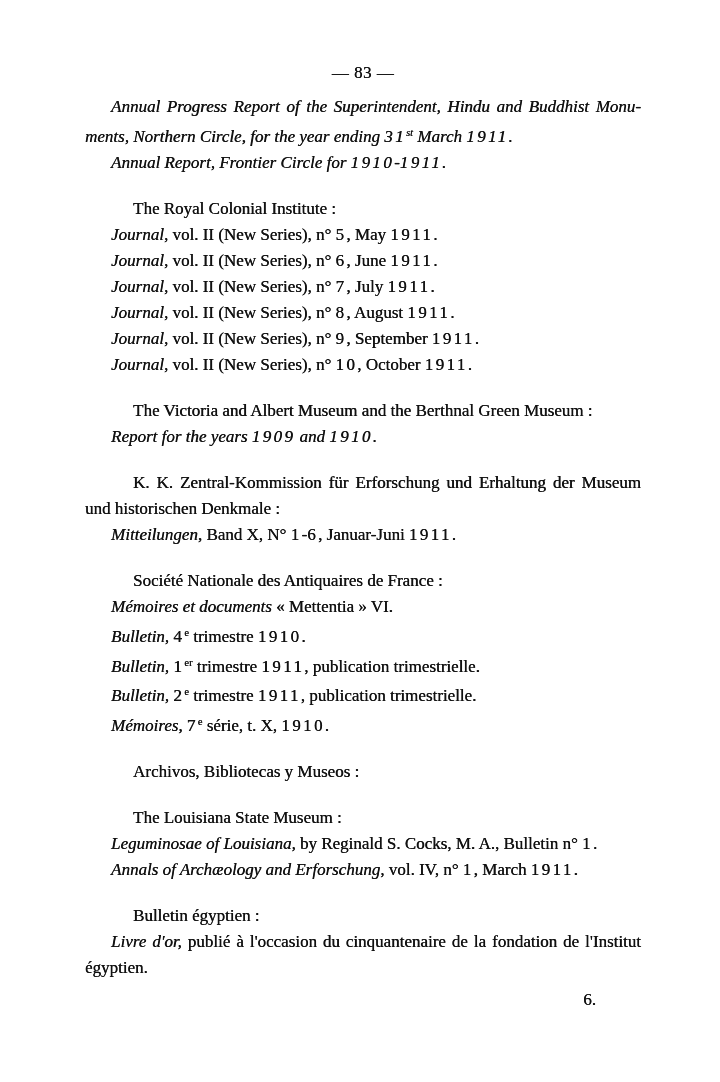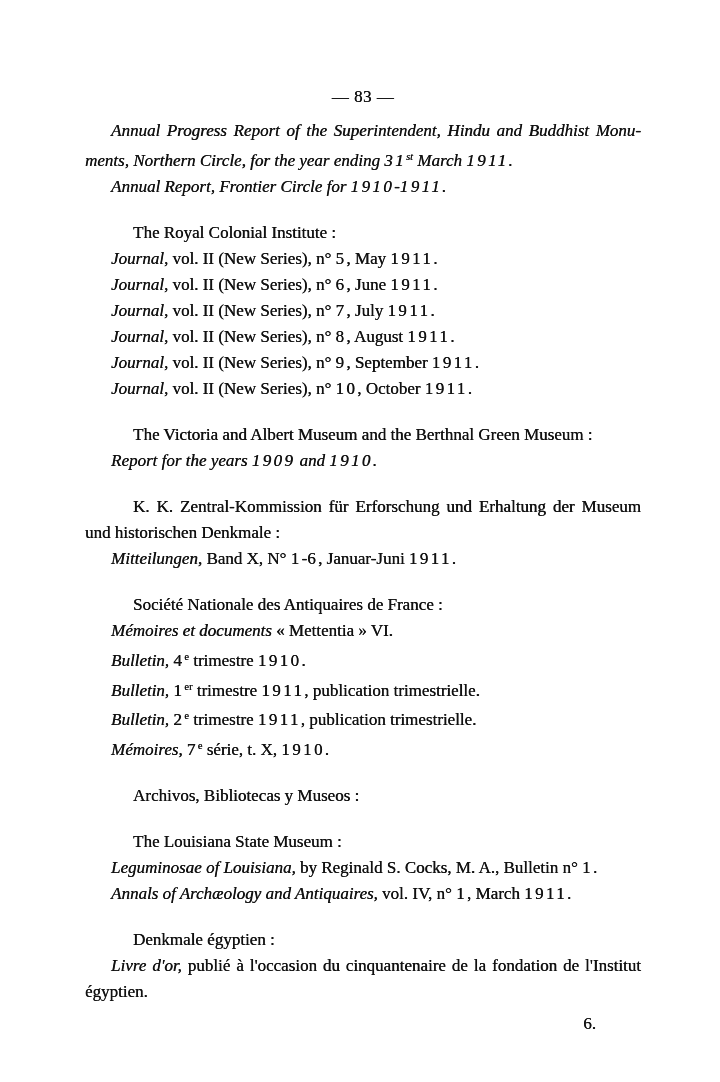--- a/index.html
+++ b/index.html
@@ -6,21 +6,21 @@
   html,body { margin:0; padding:0; background:var(--paper); }
   .page {
     position:relative;
     width:720px; height:1082px;
     box-sizing:border-box;
     background:var(--paper);
     color:var(--ink);
     font-family:"Liberation Serif","DejaVu Serif",serif;
     font-size:17px;
     line-height:26px;
-    padding:84px 79px 0 85px;
+    padding:60px 79px 0 85px;
     overflow:hidden;
     text-shadow:0.3px 0 0 currentColor; 
   }
   .page-number {
     text-align:center;
     margin-bottom:8px;
     letter-spacing:0.5px;
   }
   .content p { margin:0; text-align:justify; }
   p.entry { text-indent:26px; }
@@ -60,19 +60,19 @@
       <p class="entry"><i>Mitteilungen,</i><span> Band X, N° <span class="digits">1</span>-<span class="digits">6</span>, Januar-Juni <span class="digits">1911</span>.</span></p>
       <p class="org"><span>Société Nationale des Antiquaires de France :</span></p>
       <p class="entry"><i>Mémoires et documents</i><span> « Mettentia » VI.</span></p>
       <p class="entry"><i>Bulletin,</i><span> <span class="digits">4</span></span><span class="sup">e</span><span> trimestre <span class="digits">1910</span>.</span></p>
       <p class="entry"><i>Bulletin,</i><span> <span class="digits">1</span></span><span class="sup">er</span><span> trimestre <span class="digits">1911</span>, publication trimestrielle.</span></p>
       <p class="entry"><i>Bulletin,</i><span> <span class="digits">2</span></span><span class="sup">e</span><span> trimestre <span class="digits">1911</span>, publication trimestrielle.</span></p>
       <p class="entry"><i>Mémoires,</i><span> <span class="digits">7</span></span><span class="sup">e</span><span> série, t. X, <span class="digits">1910</span>.</span></p>
       <p class="org"><span>Archivos, Bibliotecas y Museos :</span></p>
       <p class="org"><span>The Louisiana State Museum :</span></p>
       <p class="entry"><i>Leguminosae of Louisiana,</i><span> by Reginald S. Cocks, M. A., Bulletin n° <span class="digits">1</span>.</span></p>
-      <p class="entry"><i>Annals of Archæology and Antiquaires,</i><span> vol. IV, n° <span class="digits">1</span>, March <span class="digits">1911</span>.</span></p>
-      <p class="org"><span>Denkmale égyptien :</span></p>
+      <p class="entry"><i>Annals of Archæology and Erforschung,</i><span> vol. IV, n° <span class="digits">1</span>, March <span class="digits">1911</span>.</span></p>
+      <p class="org"><span>Bulletin égyptien :</span></p>
       <p class="entry"><i>Livre d'or,</i><span> publié à l'occasion du cinquantenaire de la fondation de l'Institut égyptien.</span></p>
     </div>
 
   <div class="sig">6.</div>
 </div>
 
 </body></html>

